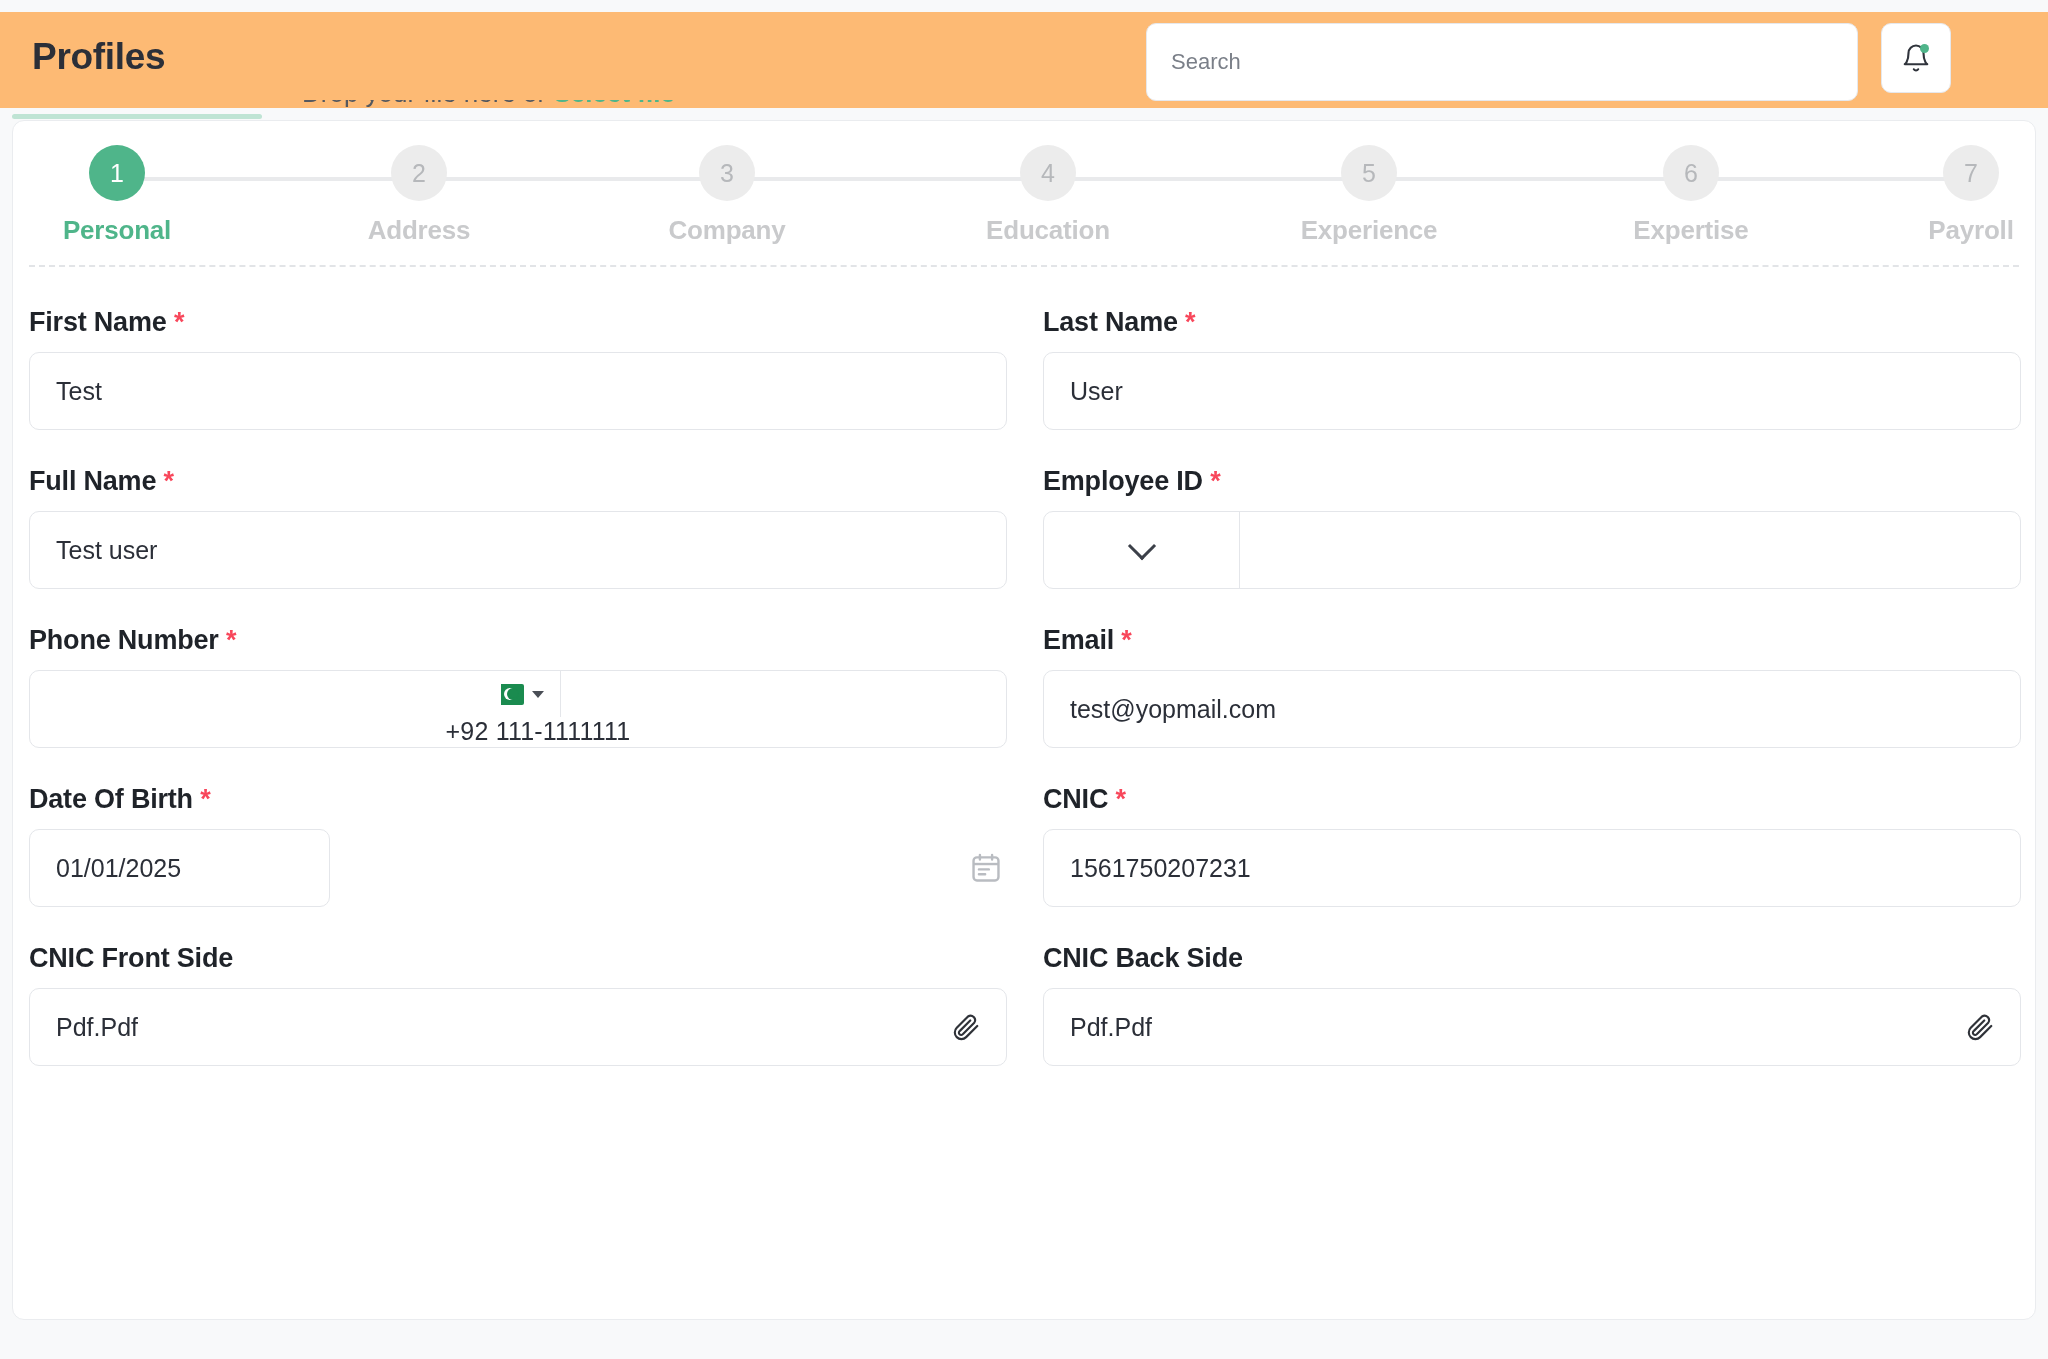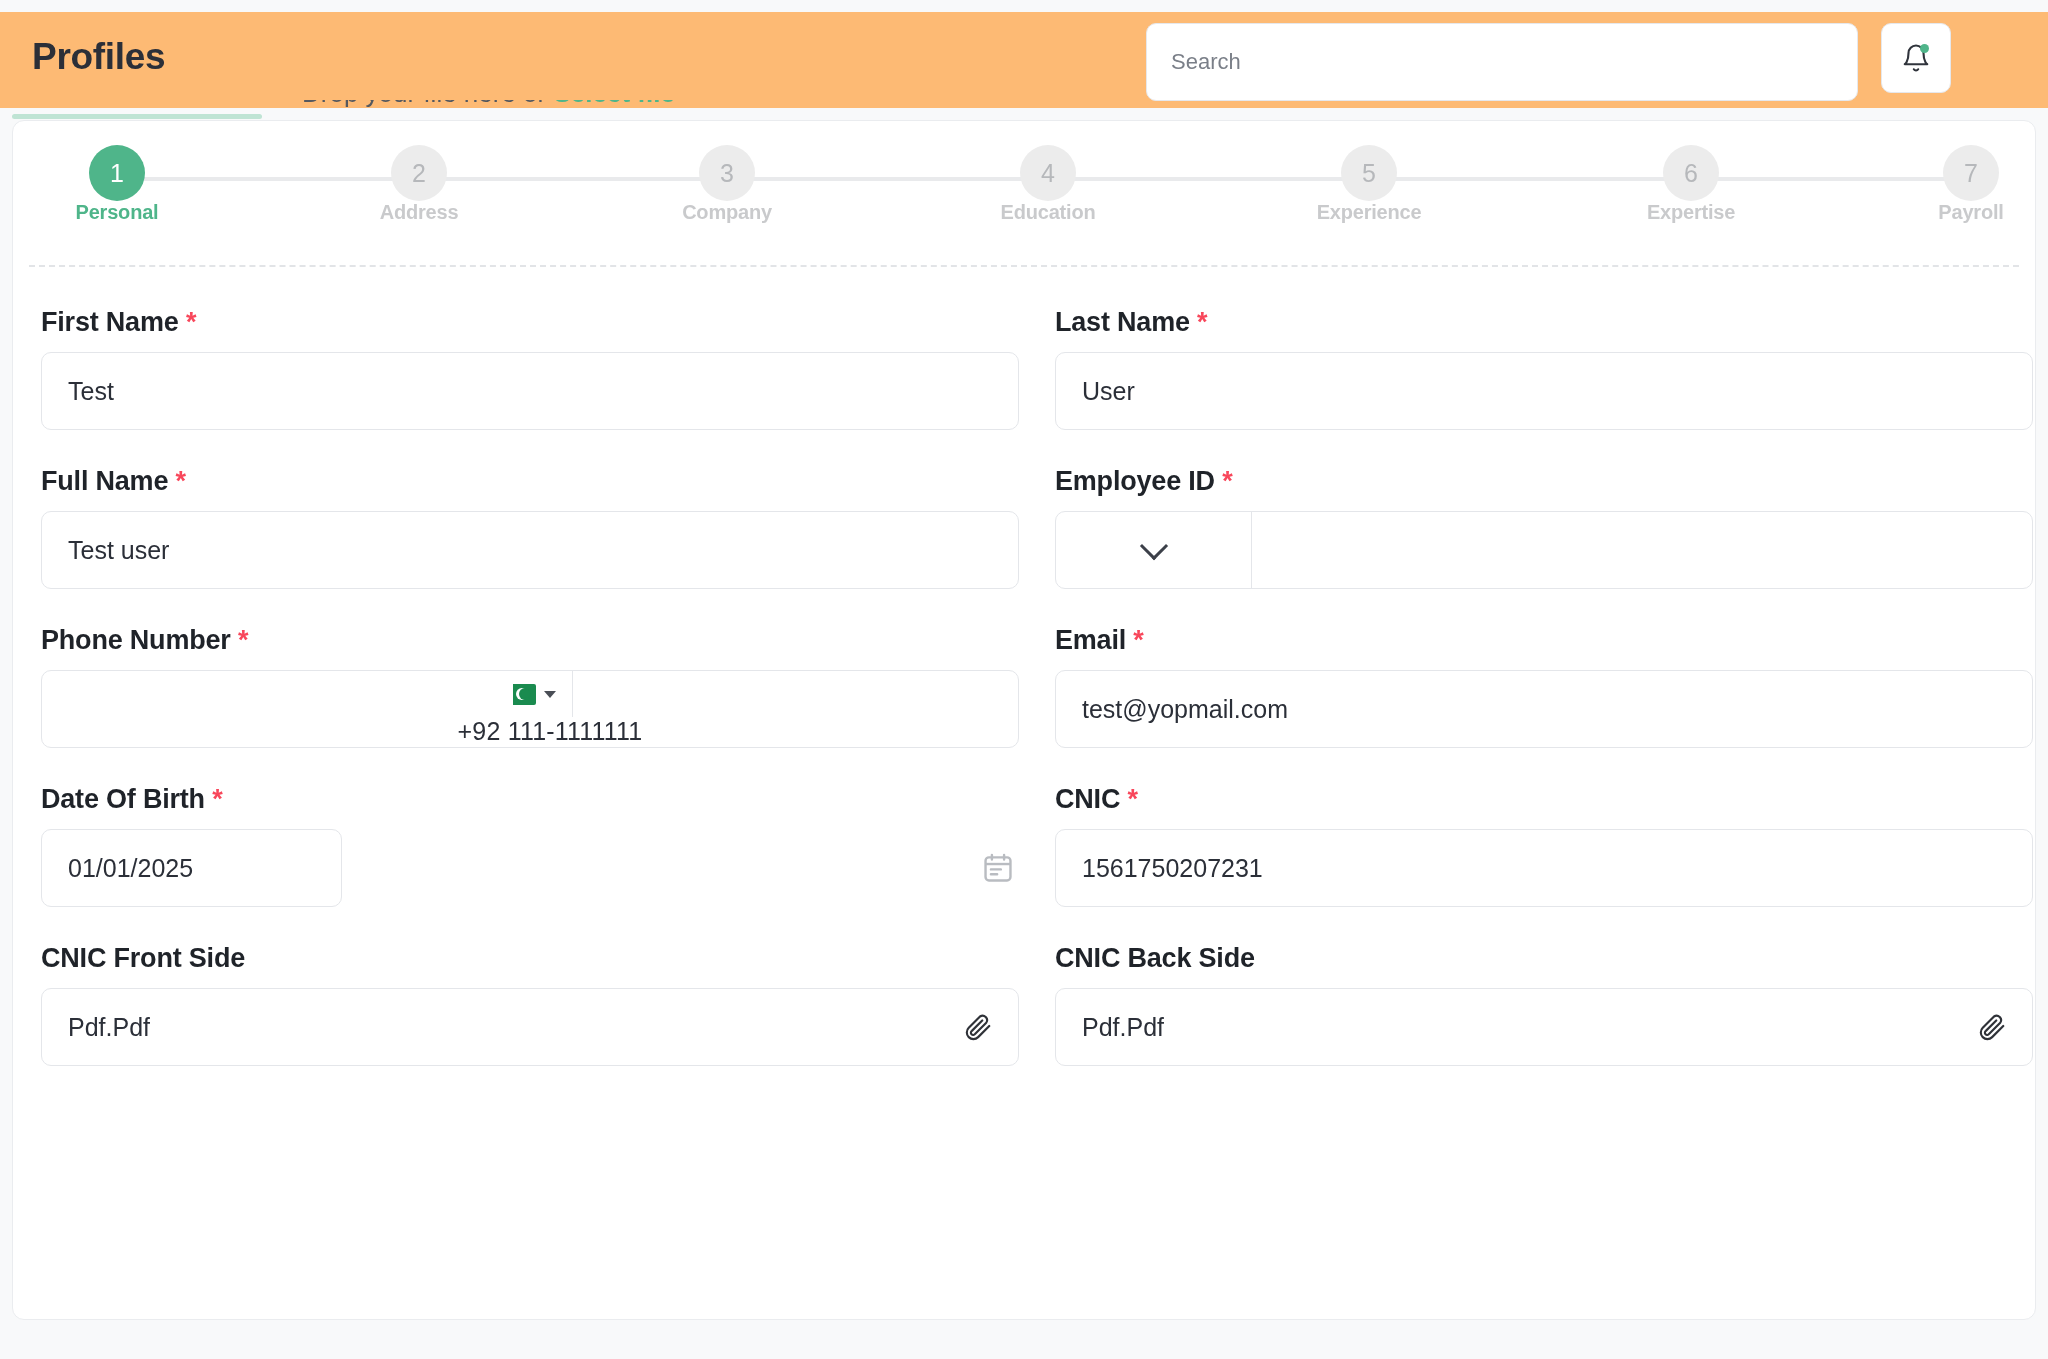--- a/index.html
+++ b/index.html
@@ -76,32 +76,32 @@
   .step { position: absolute; width: 200px; text-align: center; top: 24px; cursor: pointer; }
   .step-circle {
     width: 56px; height: 56px; border-radius: 50%;
     background: #ececec; color: #b6b8bb;
     font-size: 25px; font-weight: 400;
     display: flex; align-items: center; justify-content: center;
     margin: 0 auto; position: relative; z-index: 2;
   }
   .step.active .step-circle { background: #4fb58a; color: #ffffff; font-weight: 500; }
   .step-label {
-    font-size: 20px; color: #c9cacc; font-weight: 600;
+    margin-top: 14px; font-size: 26px; color: #c9cacc; font-weight: 600;
     letter-spacing: -0.2px;
   }
   .step.active .step-label { color: #4fb58a; }
   .step-divider {
     position: absolute; left: 16px; right: 16px; top: 144px; height: 0;
     border-top: 2px dashed #e2e4e7;
   }
 
   
   .form {
-    position: absolute; left: 12px; top: 150px; width: 2024px;
+    position: absolute; left: 0; top: 150px; width: 2024px;
     padding: 0 16px;
   }
   .row { display: flex; gap: 36px; margin-bottom: 0; }
   .col { width: 990px; position: relative; }
   .field { margin-top: 36px; position: relative; }
   .label {
     font-size: 27px; font-weight: 700; color: #1f2329; margin-bottom: 14px;
     letter-spacing: -0.2px; display: block;
   }
   .req { color: #f8475b; font-size: 27px; font-weight: 700; }

